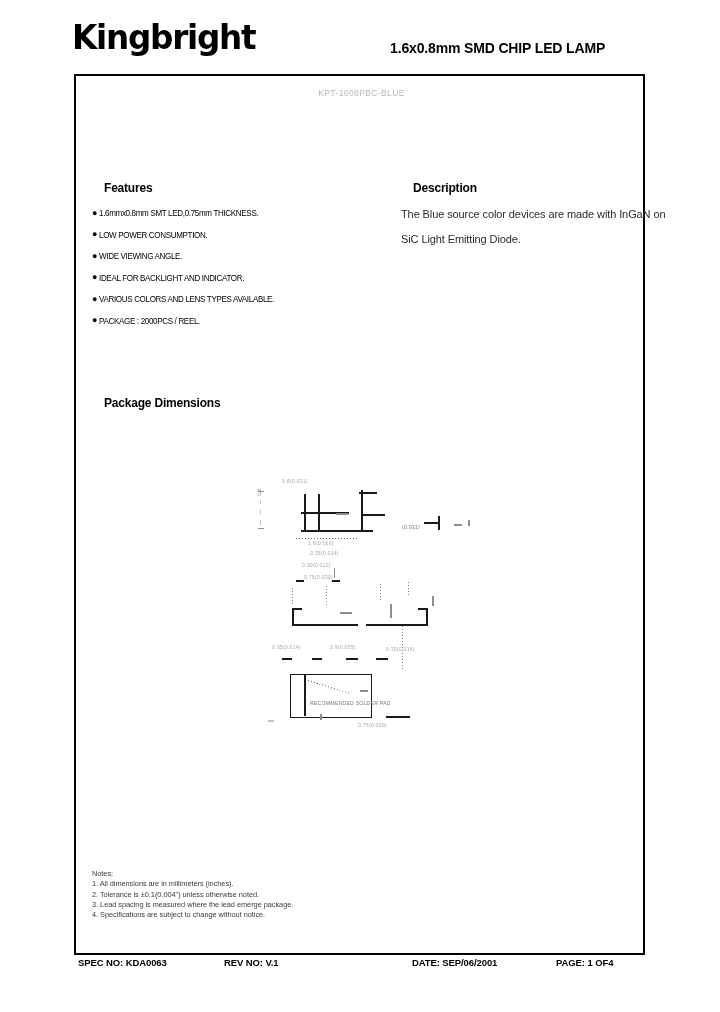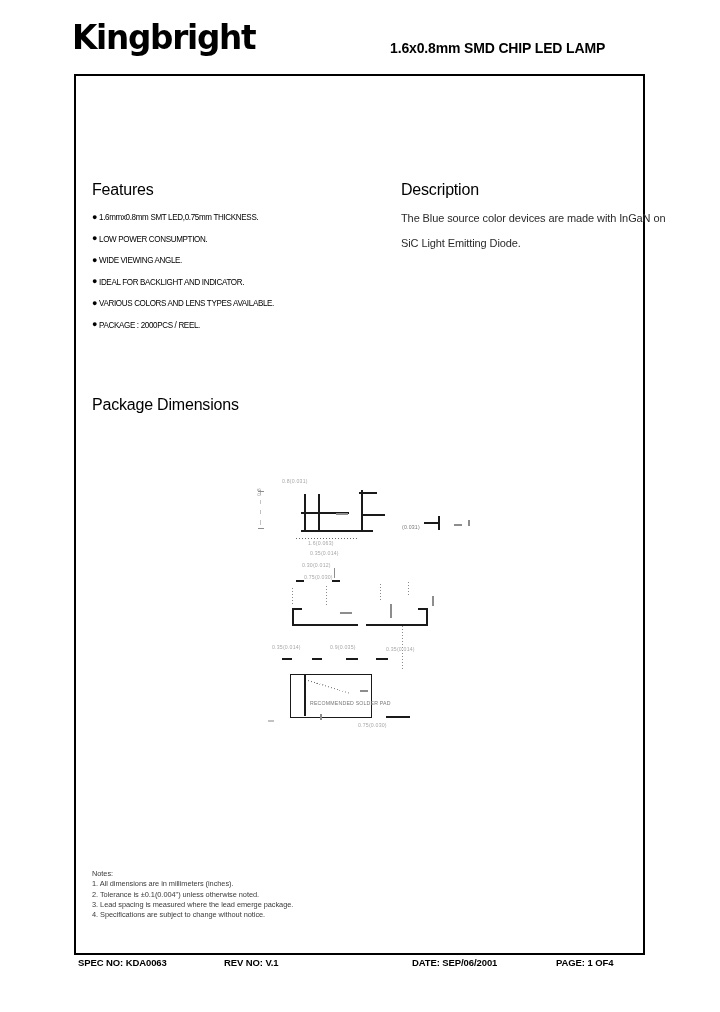--- a/index.html
+++ b/index.html
@@ -48,23 +48,23 @@
     position:absolute;left:0;top:12px;width:571px;
     text-align:center;
     font-size:8.5px;
     letter-spacing:0.4px;
     color:#b9b9b9;
     transform:scaleY(1.05);
   }
 
   
   .sec-head{
-    font-size:16px;font-weight:normal;
+    font-size:12px;font-weight:bold;
     letter-spacing:-0.2px;
-    margin:0 0 13px 0;
+    margin:0 0 13px 12px;
   }
   #features-col{position:absolute;left:16px;top:105px;width:245px;}
   #description-col{position:absolute;left:325px;top:105px;width:235px;}
 
   .feat-row{
     display:flex;align-items:flex-start;
     margin-bottom:11.5px;
     font-size:8.3px;
     letter-spacing:-0.35px;
     white-space:nowrap;
@@ -141,20 +141,21 @@
 </head>
 <body>
 
 <div id="header">
   <div id="brand-logo">Kingbright</div>
   <div id="header-title">1.6x0.8mm SMD CHIP LED LAMP</div>
 </div>
 
 <div id="page-frame">
 
+  <div id="part-number">KPT-1608PBC-BLUE</div>
 
   <div id="features-col">
     <div class="sec-head">Features</div>
     <div class="feat-row">
       <span class="bullet">●</span>
       <span class="feat-txt">1.6mmx0.8mm SMT LED,0.75mm THICKNESS.</span>
     </div>
     <div class="feat-row">
       <span class="bullet">●</span>
       <span class="feat-txt">LOW POWER CONSUMPTION.</span>

